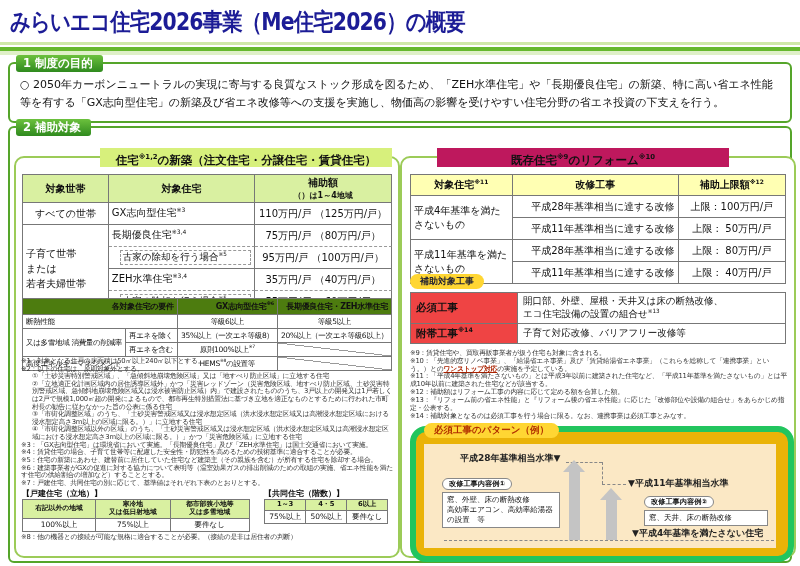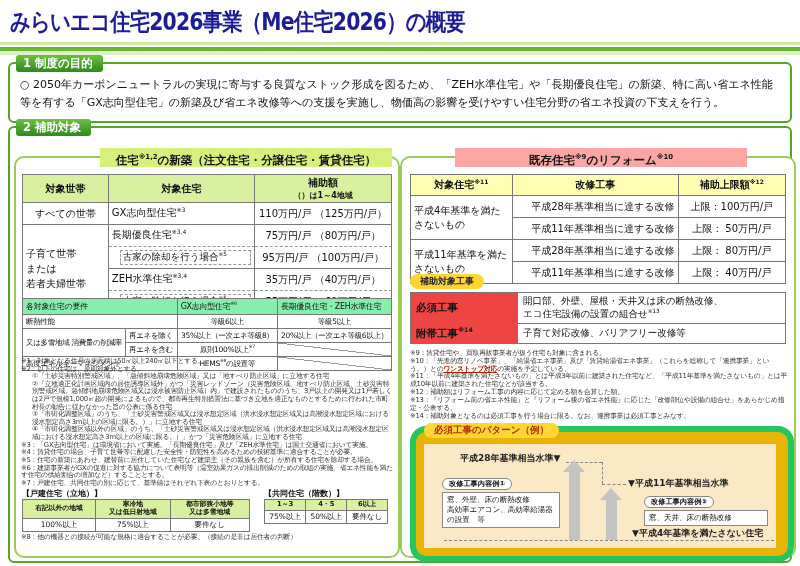--- a/index.html
+++ b/index.html
@@ -25,41 +25,41 @@
   .purpose-body{position:absolute;left:20px;top:76px;width:762px;font-size:11px;line-height:1.6;color:#111;}
   .condition{position:absolute;left:28px;top:139px;display:flex;align-items:center;font-size:10px;font-weight:bold;color:#111;}
   .tri{width:0;height:0;border-left:9px solid #b9cf2a;border-top:6px solid transparent;border-bottom:6px solid transparent;margin-right:5px;}
   
   .panel{position:absolute;top:156px;height:398px;border:2px solid #9ccb58;border-radius:10px;background:#fff;}
   .panel-left{left:14px;width:382px;}
   .panel-right{left:400px;width:392px;}
   .panel-title{position:absolute;top:-10px;height:19px;line-height:19px;text-align:center;
         font-size:11.5px;font-weight:bold;z-index:4;}
   .pt-new{left:84px;width:292px;background:#d7f07c;}
-  .pt-reform{left:53px;width:292px;background:#fca5a5;}
+  .pt-reform{left:35px;width:292px;background:#be185d;}
   sup{font-size:60%;vertical-align:super;}
   
   table{border-collapse:separate;border-spacing:0;}
   .tbl{border-top:1px solid #777;border-left:1px solid #777;}
   .tbl th,.tbl td{border-right:1px solid #777;border-bottom:1px solid #777;padding:1px 3px;}
   .ml{white-space:pre-line;}
   
   .nh-table{position:absolute;left:6px;top:16px;width:370px;font-size:10px;}
   .nh-table th{background:#d9f0a1;font-weight:bold;text-align:center;}
   .nh-table td{height:19px;}
   .c-house{width:84px;text-align:center;}
   .c-type{width:148px;text-align:left;}
   .c-amt{width:130px;text-align:center;white-space:nowrap;}
   .amt-sub{font-size:8px;font-weight:bold;}
   .dash-bottom{border-bottom:1px dashed #999 !important;}
   .dashedBox{border:1px dashed #999;margin:1px 0 1px 8px;padding:0 2px;font-size:9.5px;}
   .group-cell{text-align:left;padding-left:6px;line-height:1.5;vertical-align:middle;}
   
   .req-table{position:absolute;left:6px;top:140px;width:370px;font-size:7.5px;letter-spacing:-.3px;}
-  .req-table th{background:#86efac;font-weight:normal;text-align:left;font-size:8px;height:13px;}
+  .req-table th{background:#4d7c0f;font-weight:bold;text-align:right;font-size:8px;height:13px;}
   .req-table td{height:11px;text-align:center;white-space:nowrap;}
   .req-label{text-align:left !important;width:90px;}
   .req-sub{width:58px;text-align:left !important;}
   .req-gx{width:105px;}
   .req-other{width:109px;}
   .diag{background:linear-gradient(to top right,transparent calc(50% - .5px),#999 calc(50% - .5px),#999 calc(50% + .5px),transparent calc(50% + .5px));}
   
   .notes{position:absolute;left:5px;top:200px;width:373px;font-size:6.8px;line-height:1.12;color:#333;letter-spacing:-.2px;}
   .note-sub{padding-left:11px;}
   

